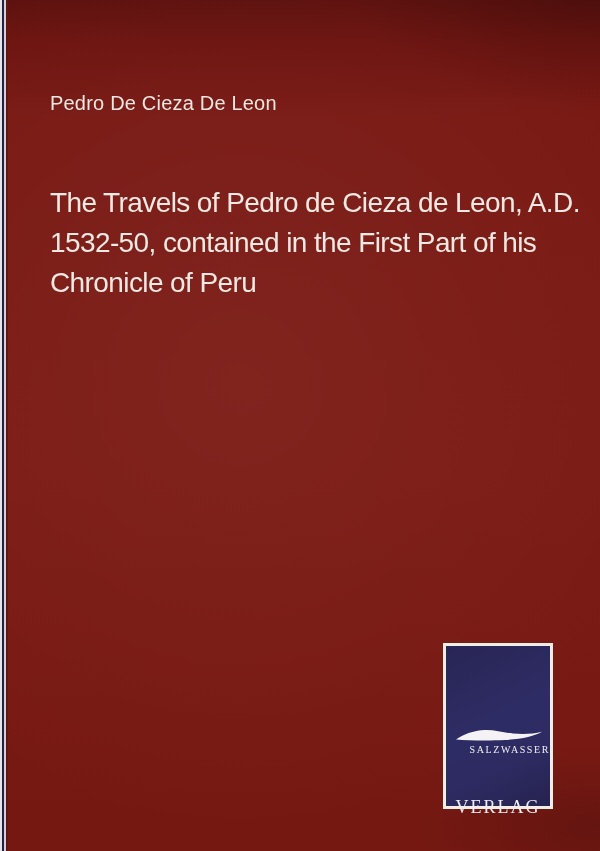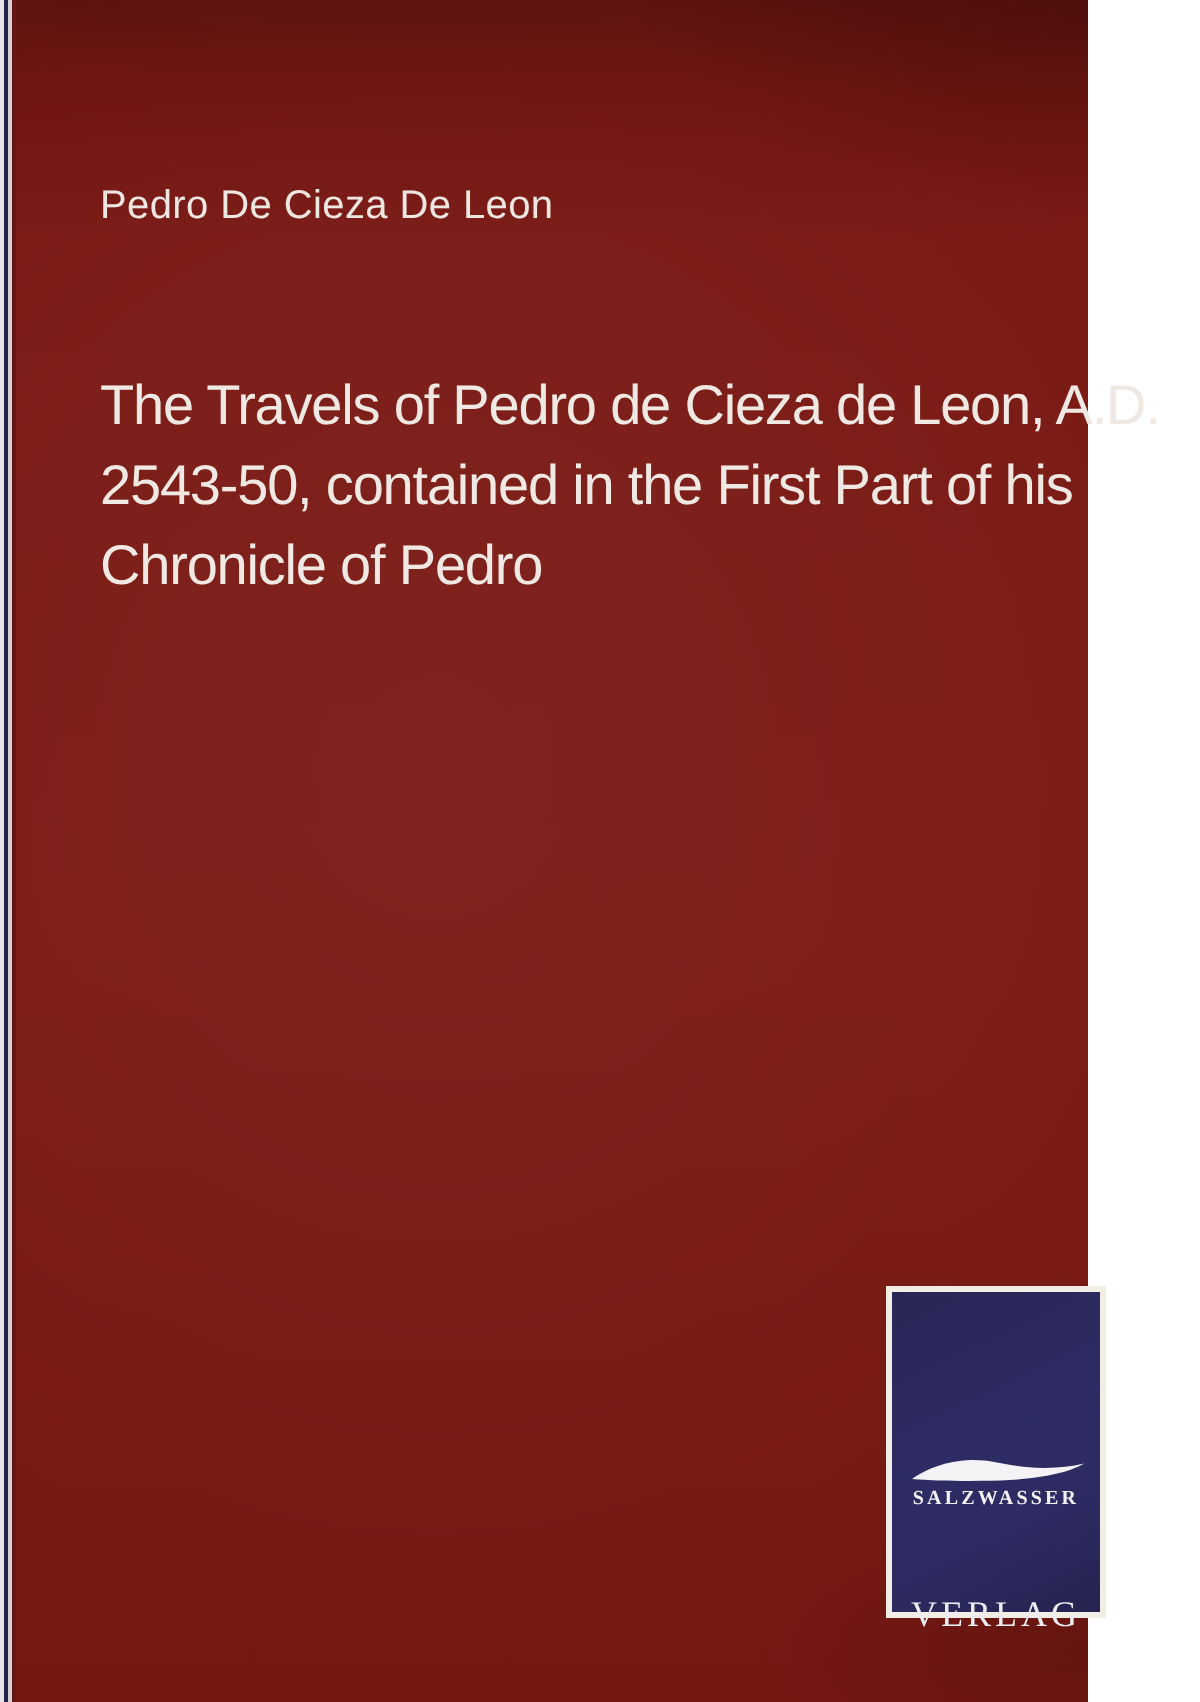--- a/index.html
+++ b/index.html
@@ -3,21 +3,21 @@
 <meta charset="utf-8">
 <style>
   * { margin: 0; padding: 0; box-sizing: border-box; }
   html, body { width: 600px; height: 851px; }
   body {
     font-family: "Liberation Sans", sans-serif;
     overflow: hidden;
   }
   .cover {
     position: relative;
-    width: 544px;
+    width: 600px;
     height: 851px;
     background:
       radial-gradient(130% 90% at 40% 45%, rgba(255,255,255,0.04), rgba(0,0,0,0) 60%),
       linear-gradient(180deg, #5e120f 0%, #6e1511 5%, #7a1a15 14%, #7c1b15 55%, #781913 85%, #751812 100%);
   }
   
   .cover::after{
     content:"";
     position:absolute; inset:0;
     background:
@@ -73,23 +73,23 @@
     position: absolute;
     left: 9px;
     top: 82px;
     width: 88px;
     height: 14px;
   }
   .logo .pub1 {
     position: absolute;
     top: 98px;
     left: 0; right: 0;
-    text-align: center;
+    text-align: right;
     font-family: "Liberation Serif", serif;
-    font-weight: bold;
+    font-weight: normal;
     font-size: 10px;
     letter-spacing: 1.6px;
     color: #f3f1f4;
     white-space: nowrap;
   }
   .logo .pub2 {
     position: absolute;
     top: 108px;
     left: 0; right: 0;
     text-align: center;
@@ -106,22 +106,22 @@
 <body>
 
 <div class="cover">
 
   <div class="spine"></div>
 
   <div class="author">Pedro De Cieza De Leon</div>
 
   <div class="title">
     <div class="line">The Travels of Pedro de Cieza de Leon, A.D.</div>
-    <div class="line">2543-50, contained in the First Part of his</div>
-    <div class="line">Chronicle of Pedro</div>
+    <div class="line">1532-50, contained in the First Part of his</div>
+    <div class="line">Chronicle of Peru</div>
   </div>
 
   <div class="logo">
     <svg class="wave" viewBox="0 0 88 14" preserveAspectRatio="none" aria-hidden="true">
       <path d="M1,11.5
                C 8,6.5 18,2.5 30,2
                C 40,1.7 48,4.5 58,5.5
                C 68,6.5 78,6 87,3.8
                C 80,8.2 66,11.2 50,12
                C 34,12.8 14,12.5 1,11.5 Z" fill="#f4f2f5"></path>

